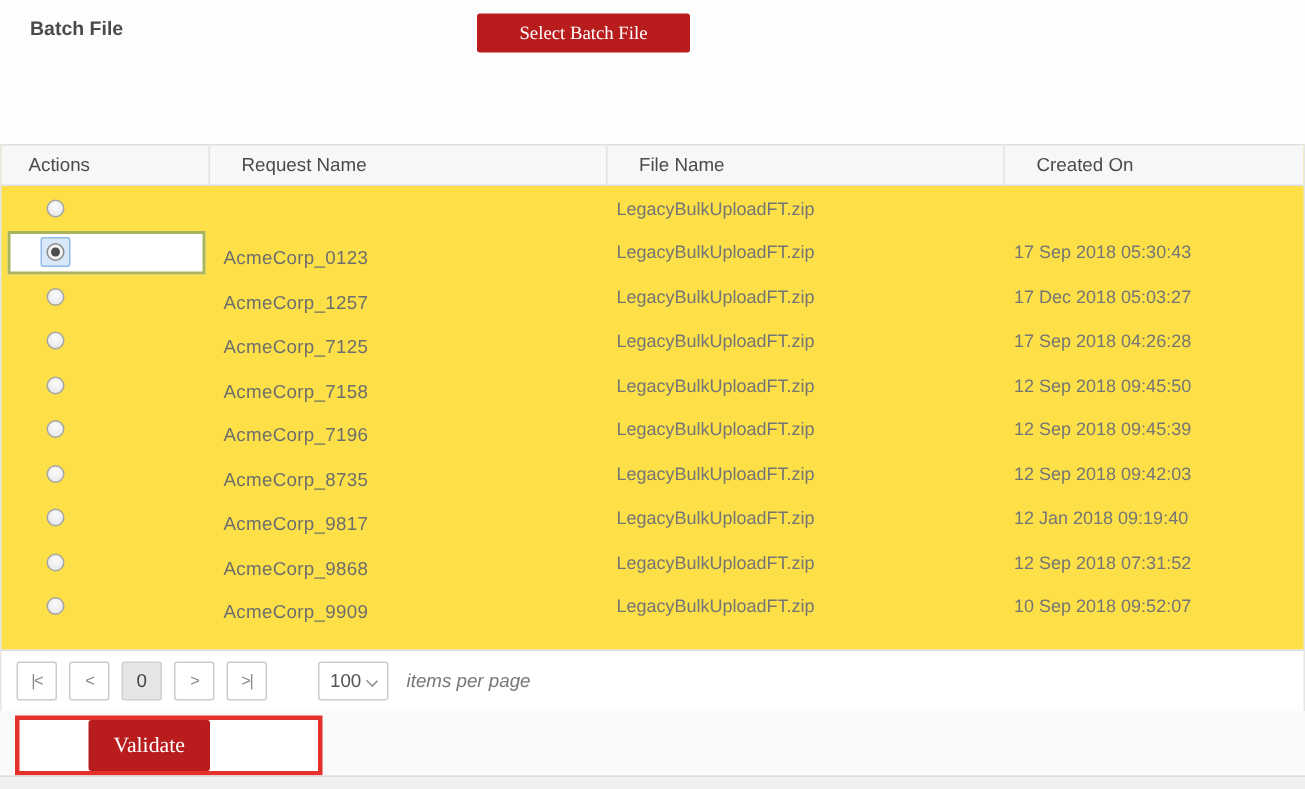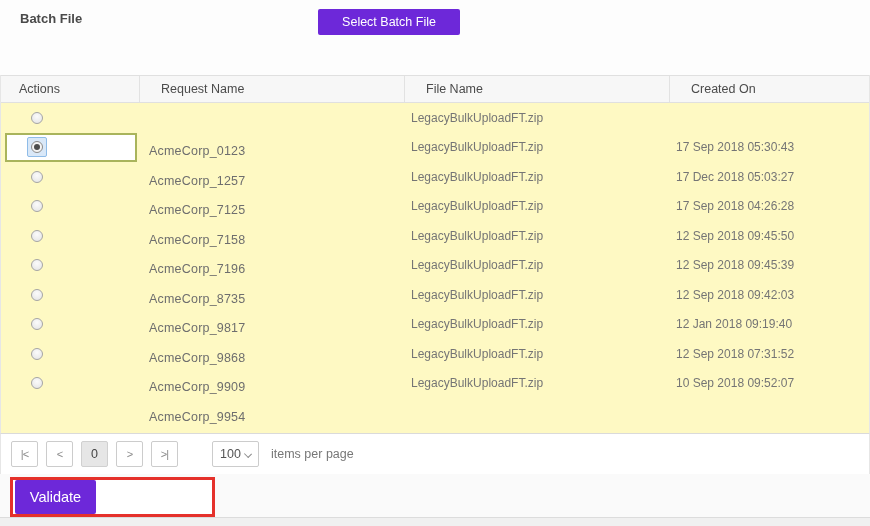--- a/index.html
+++ b/index.html
@@ -12,32 +12,32 @@
   }
   .page { position: absolute; inset: 0; background: #fdfdfd; }
 
   
   .top-section { position: absolute; top: 0; left: 0; right: 0; height: 86px; background: #fdfdfd; }
   .batch-file-label {
     position: absolute; top: 11px; left: 20px;
     font-size: 13px; font-weight: bold; color: #4a4a4a;
   }
   .btn-orange {
-    background: #6d28d9; color: #fff; border: none; border-radius: 2px;
-    font-family: Liberation Sans, sans-serif; cursor: pointer;
+    background: #b91c1c; color: #fff; border: none; border-radius: 2px;
+    font-family: Liberation Serif, serif; cursor: pointer;
   }
   .select-batch-btn {
     position: absolute; top: 9px; left: 318px; width: 142px; height: 26px;
     font-size: 12.5px;
   }
 
   
   .grid {
-    position: absolute; top: 75px; left: 0; right: 0; height: 388px;
-    background: #fef9c3; border-left: 1px solid #e6e6e6; border-right: 1px solid #e6e6e6;
+    position: absolute; top: 96px; left: 0; right: 0; height: 388px;
+    background: #fde047; border-left: 1px solid #e6e6e6; border-right: 1px solid #e6e6e6;
   }
   .grid-header {
     display: flex; height: 28px; background: #f7f7f7;
     border-top: 1px solid #e0e0e0; border-bottom: 1px solid #e0e0e0;
     color: #4b4b4b; font-size: 12.5px;
   }
   .grid-header .hcell { display: flex; align-items: center; padding-left: 21px; }
   .grid-header .hcell + .hcell { border-left: 1px solid #e2e2e2; }
   .col-actions { width: 138px; }
   .col-request { width: 265px; }
@@ -100,28 +100,28 @@
     border: 1px solid #ccc; border-radius: 2px; background: #fff;
     display: flex; align-items: center; cursor: pointer;
   }
   .page-size-value { font-size: 12.5px; color: #555; padding-left: 7px; }
   .chevron-down {
     position: absolute; right: 7px; top: 9px;
     width: 6px; height: 6px;
     border-right: 1.5px solid #8a8a8a; border-bottom: 1.5px solid #8a8a8a;
     transform: rotate(45deg) scaleY(0.9);
   }
-  .items-per-page { margin-left: 12px; font-size: 12.5px; color: #777; }
+  .items-per-page { margin-left: 12px; font-size: 12.5px; color: #777; font-style: italic; }
 
   
   .footer { position: absolute; top: 474px; left: 0; right: 0; height: 43px; background: #fafafa; }
   .red-box {
     position: absolute; top: 3px; left: 10px; width: 205px; height: 40px;
     border: 3px solid #e5312b; background: #fff;
-    display: flex; align-items: center;
+    display: flex; align-items: center; padding-left: 44px;
   }
   .action-btn { height: 34px; font-size: 14.5px; }
   .validate-btn { margin-left: 2px; width: 81px; }
   .finalize-btn { margin-left: 2px; width: 114px; }
 
   .bottom-bar {
     position: absolute; top: 517px; left: 0; right: 0; height: 9px;
     background: #f0f0f0; border-top: 1px solid #dcdcdc;
   }
 </style>

